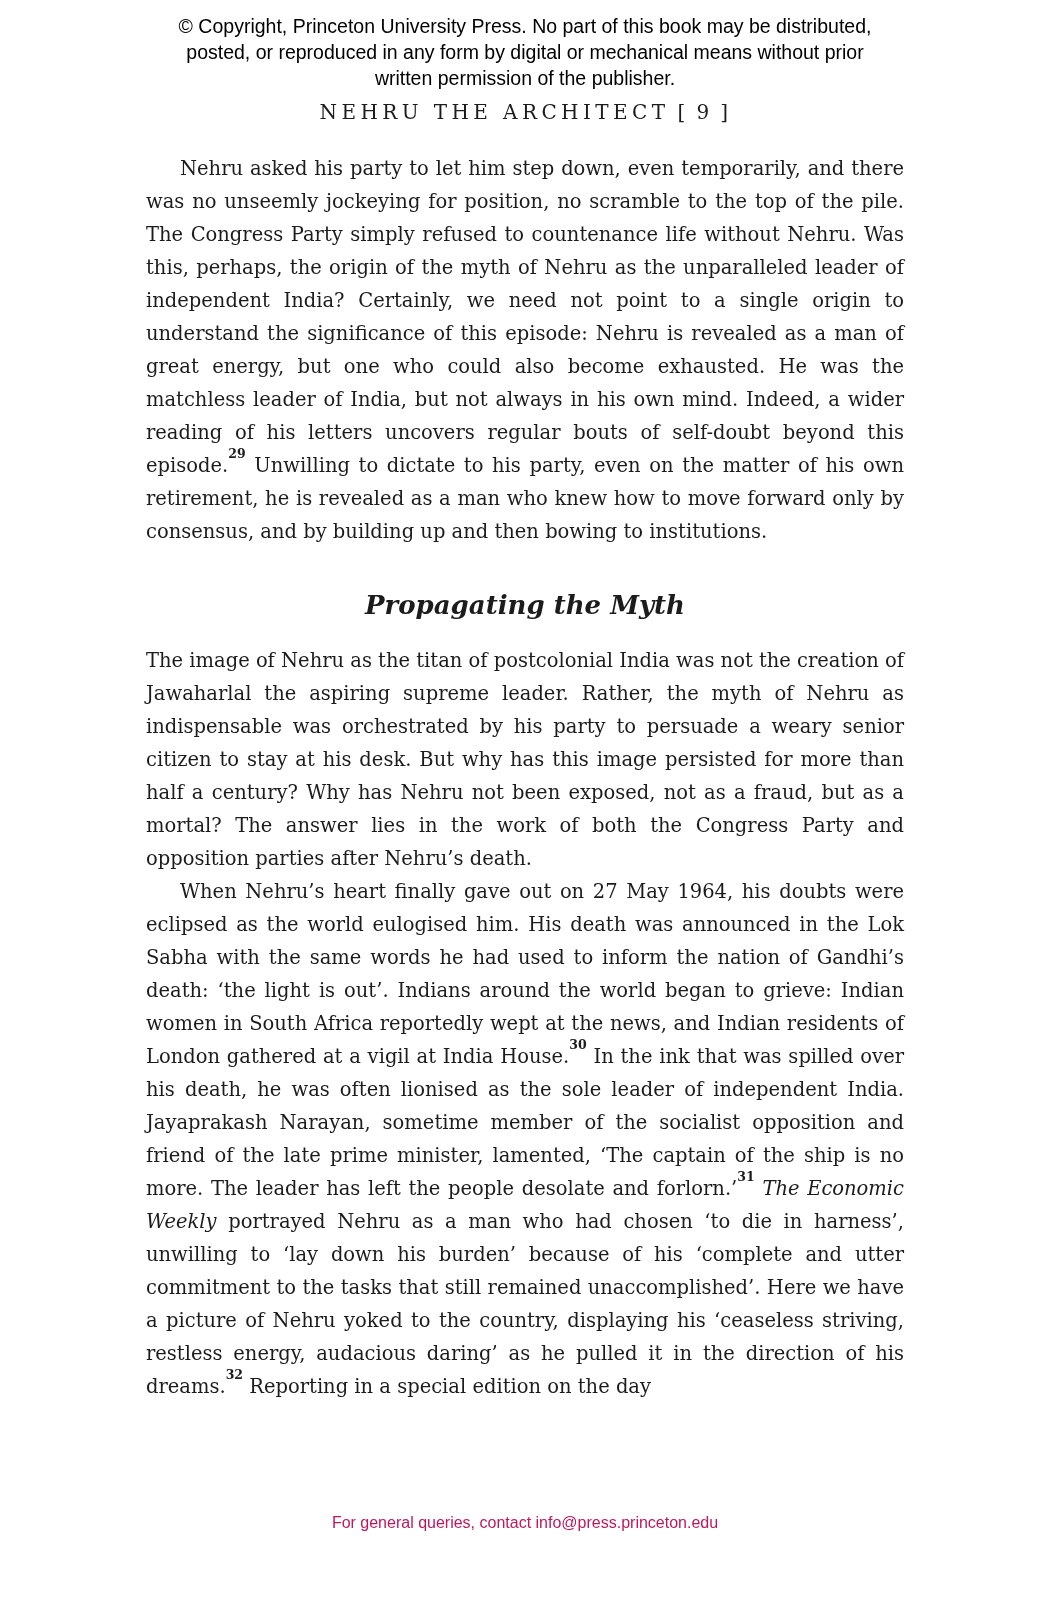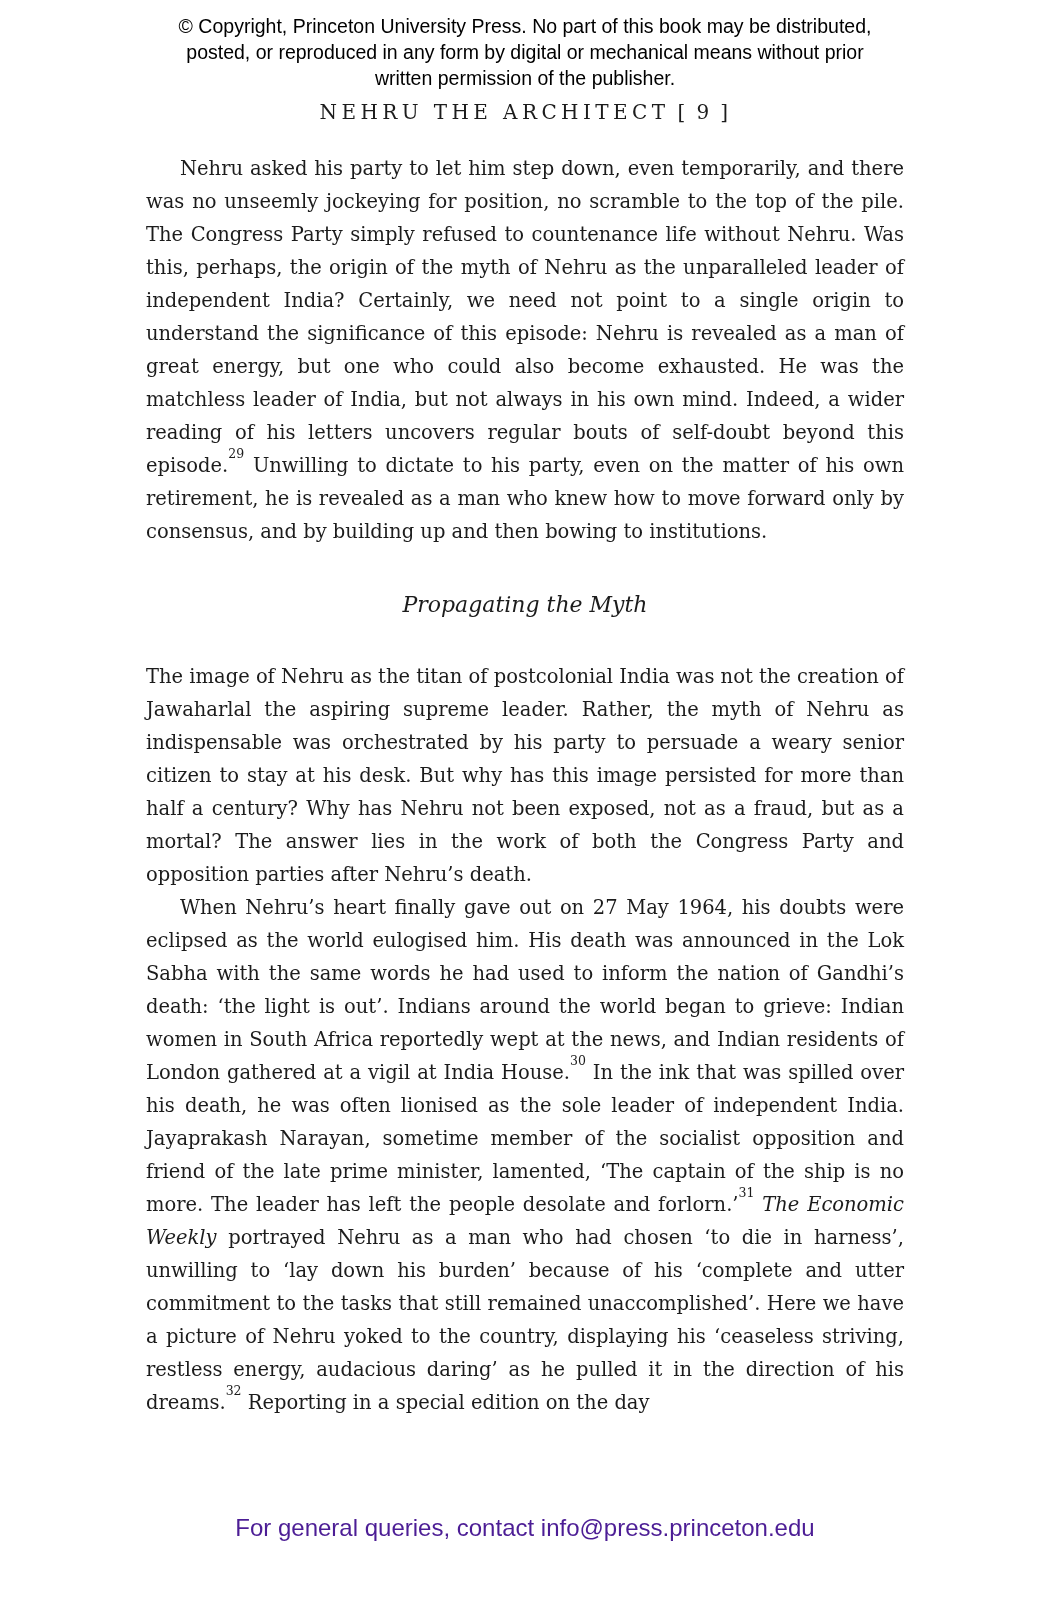--- a/index.html
+++ b/index.html
@@ -40,42 +40,43 @@
     width: 758px;
     margin: 28px auto 0;
     font-size: 19.5px;
     line-height: 33px;
     text-align: justify;
   }
   .body-col p.indent { text-indent: 34px; }
   .section-heading {
     text-align: center;
     font-style: italic;
-    font-weight: normal;
-    font-size: 22px;
+    font-weight: bold;
+    font-size: 26px;
     line-height: 34px;
-    margin: 40px 0 38px 0;
+    margin: 40px 0 22px 0;
     text-indent: 0;
   }
   sup.fnref {
     font-size: 12.5px;
     line-height: 0;
     position: relative;
     top: -7px;
+    font-weight: bold;
   }
   em.work-title { font-style: italic; }
   .footer {
     position: absolute;
     left: 0;
     right: 0;
     top: 1514px;
     text-align: center;
     font-family: "Liberation Sans", sans-serif;
-    font-size: 24px;
-    color: #4c1d95;
+    font-size: 16px;
+    color: #be185d;
   }
 </style>
 </head>
 <body>
 
 <div class="page">
 
   <div class="copyright">© Copyright, Princeton University Press. No part of this book may be distributed, posted, or reproduced in any form by digital or mechanical means without prior written permission of the publisher.</div>
 
   <div class="running-head">

